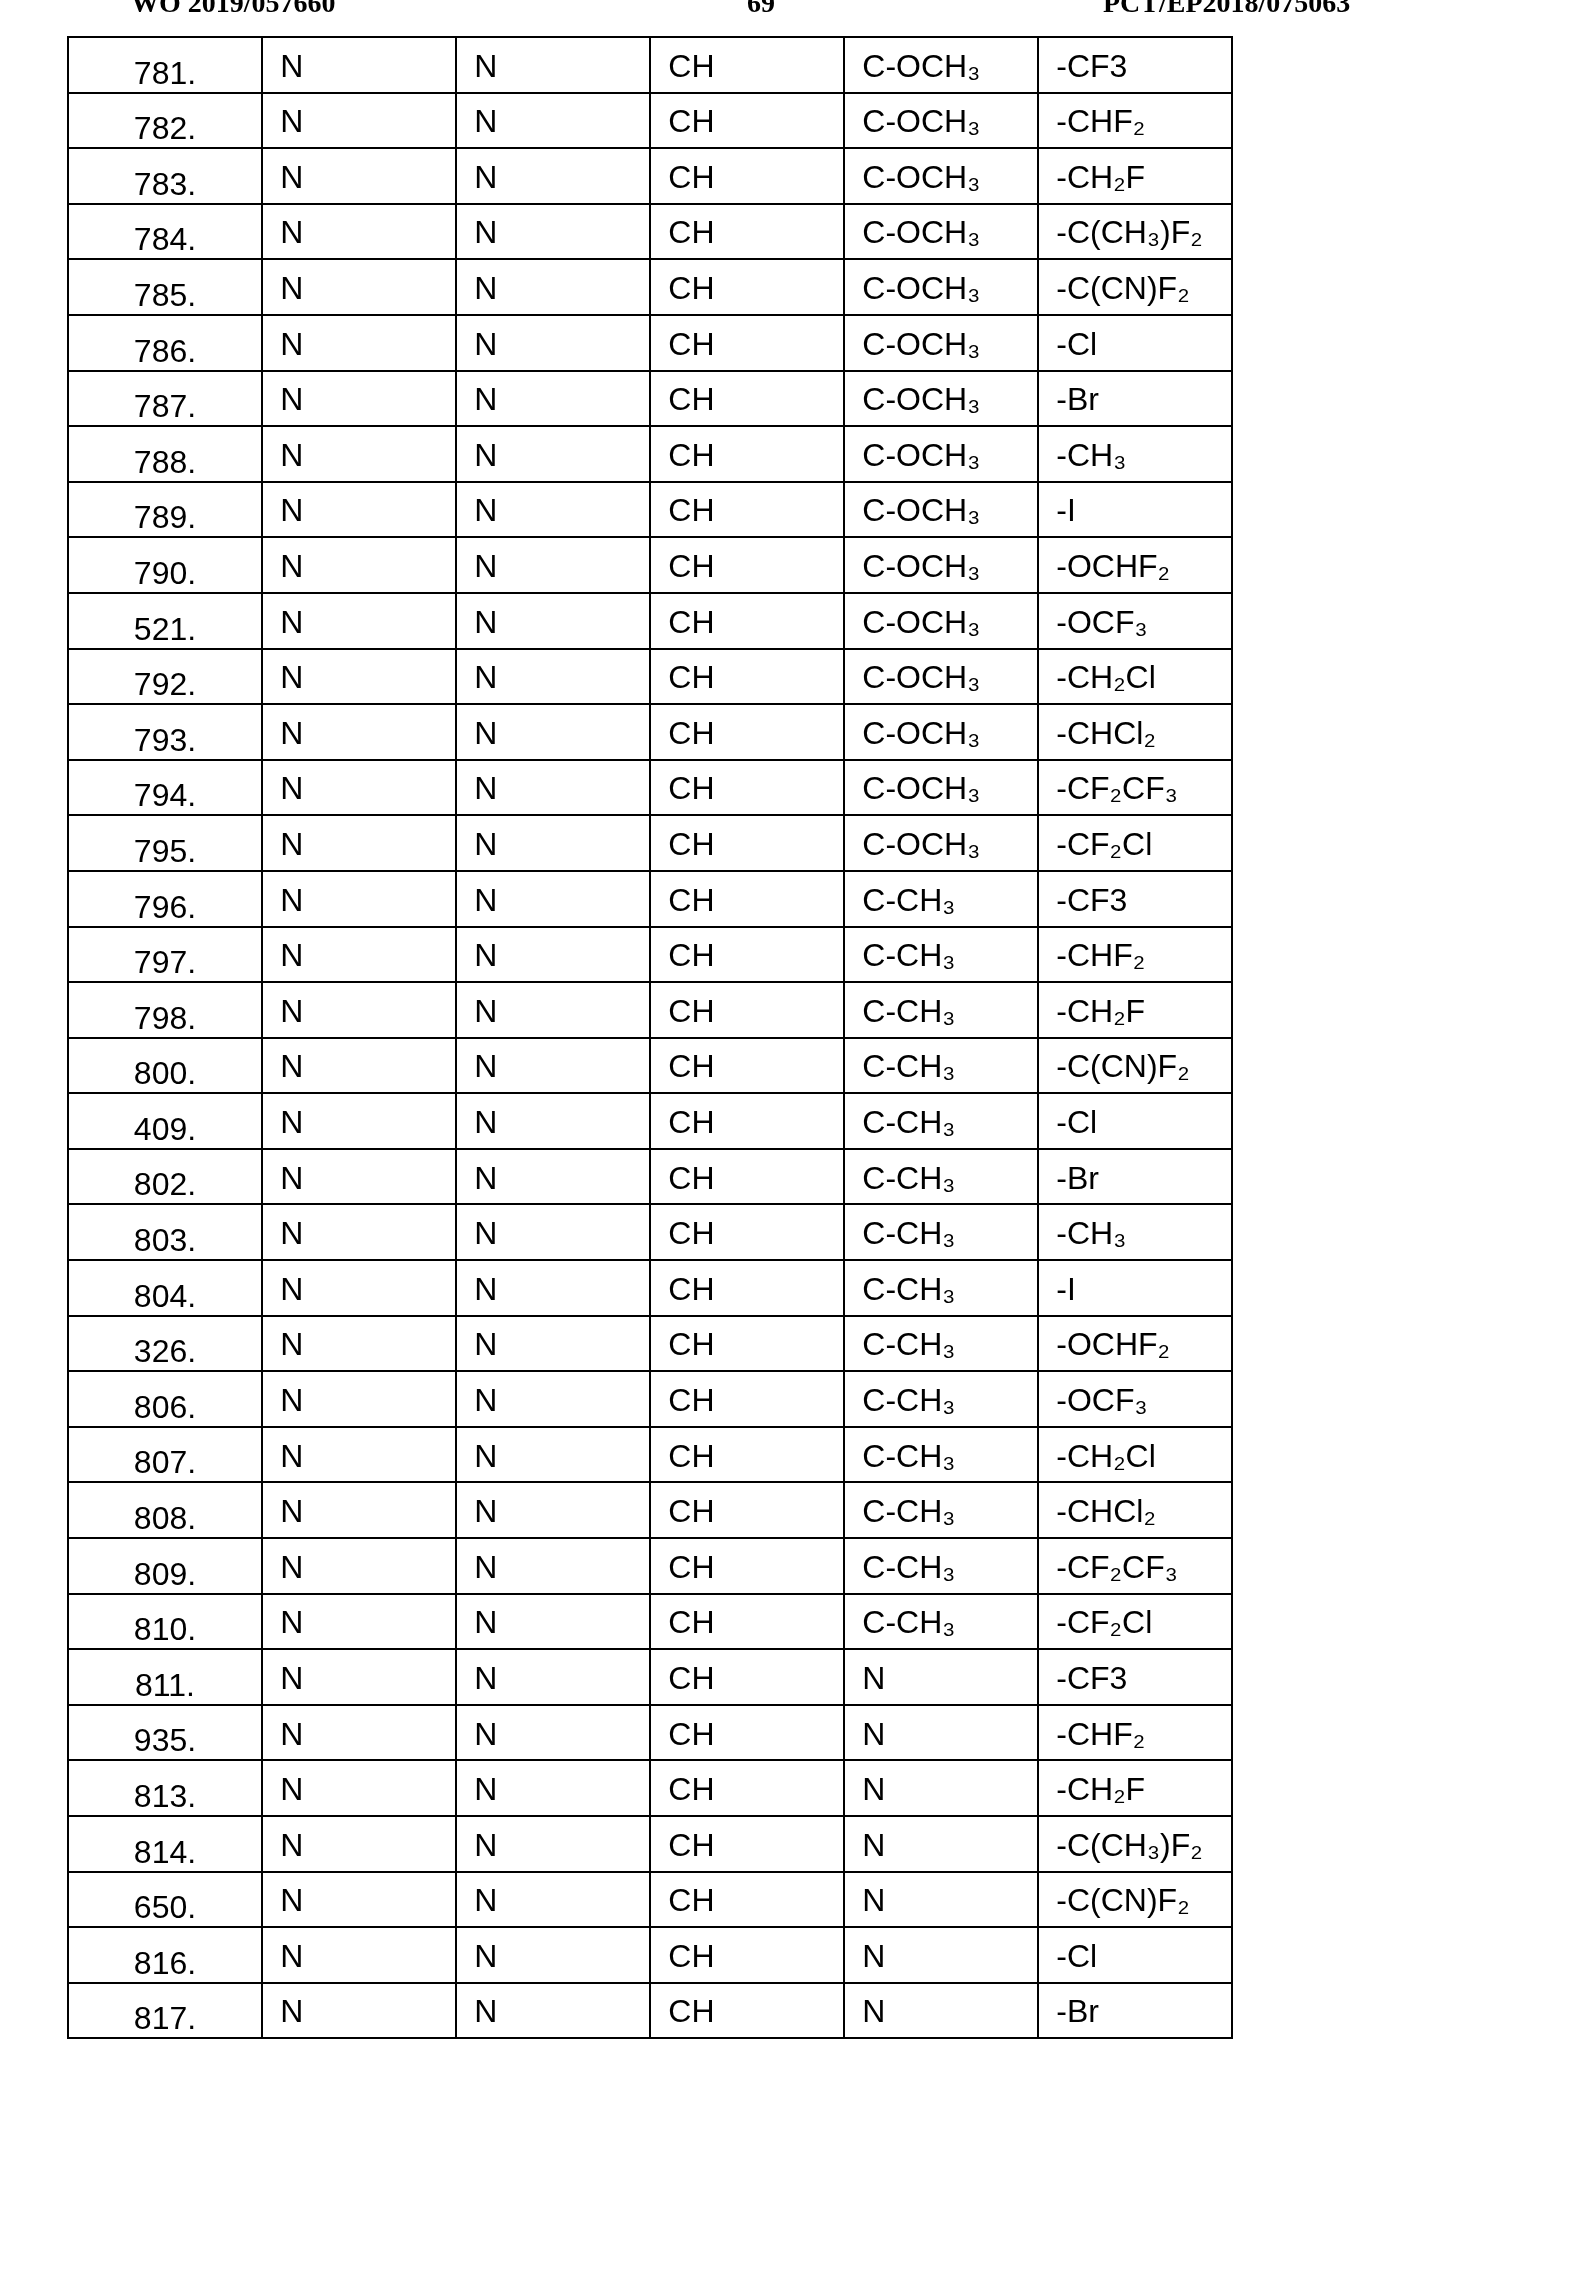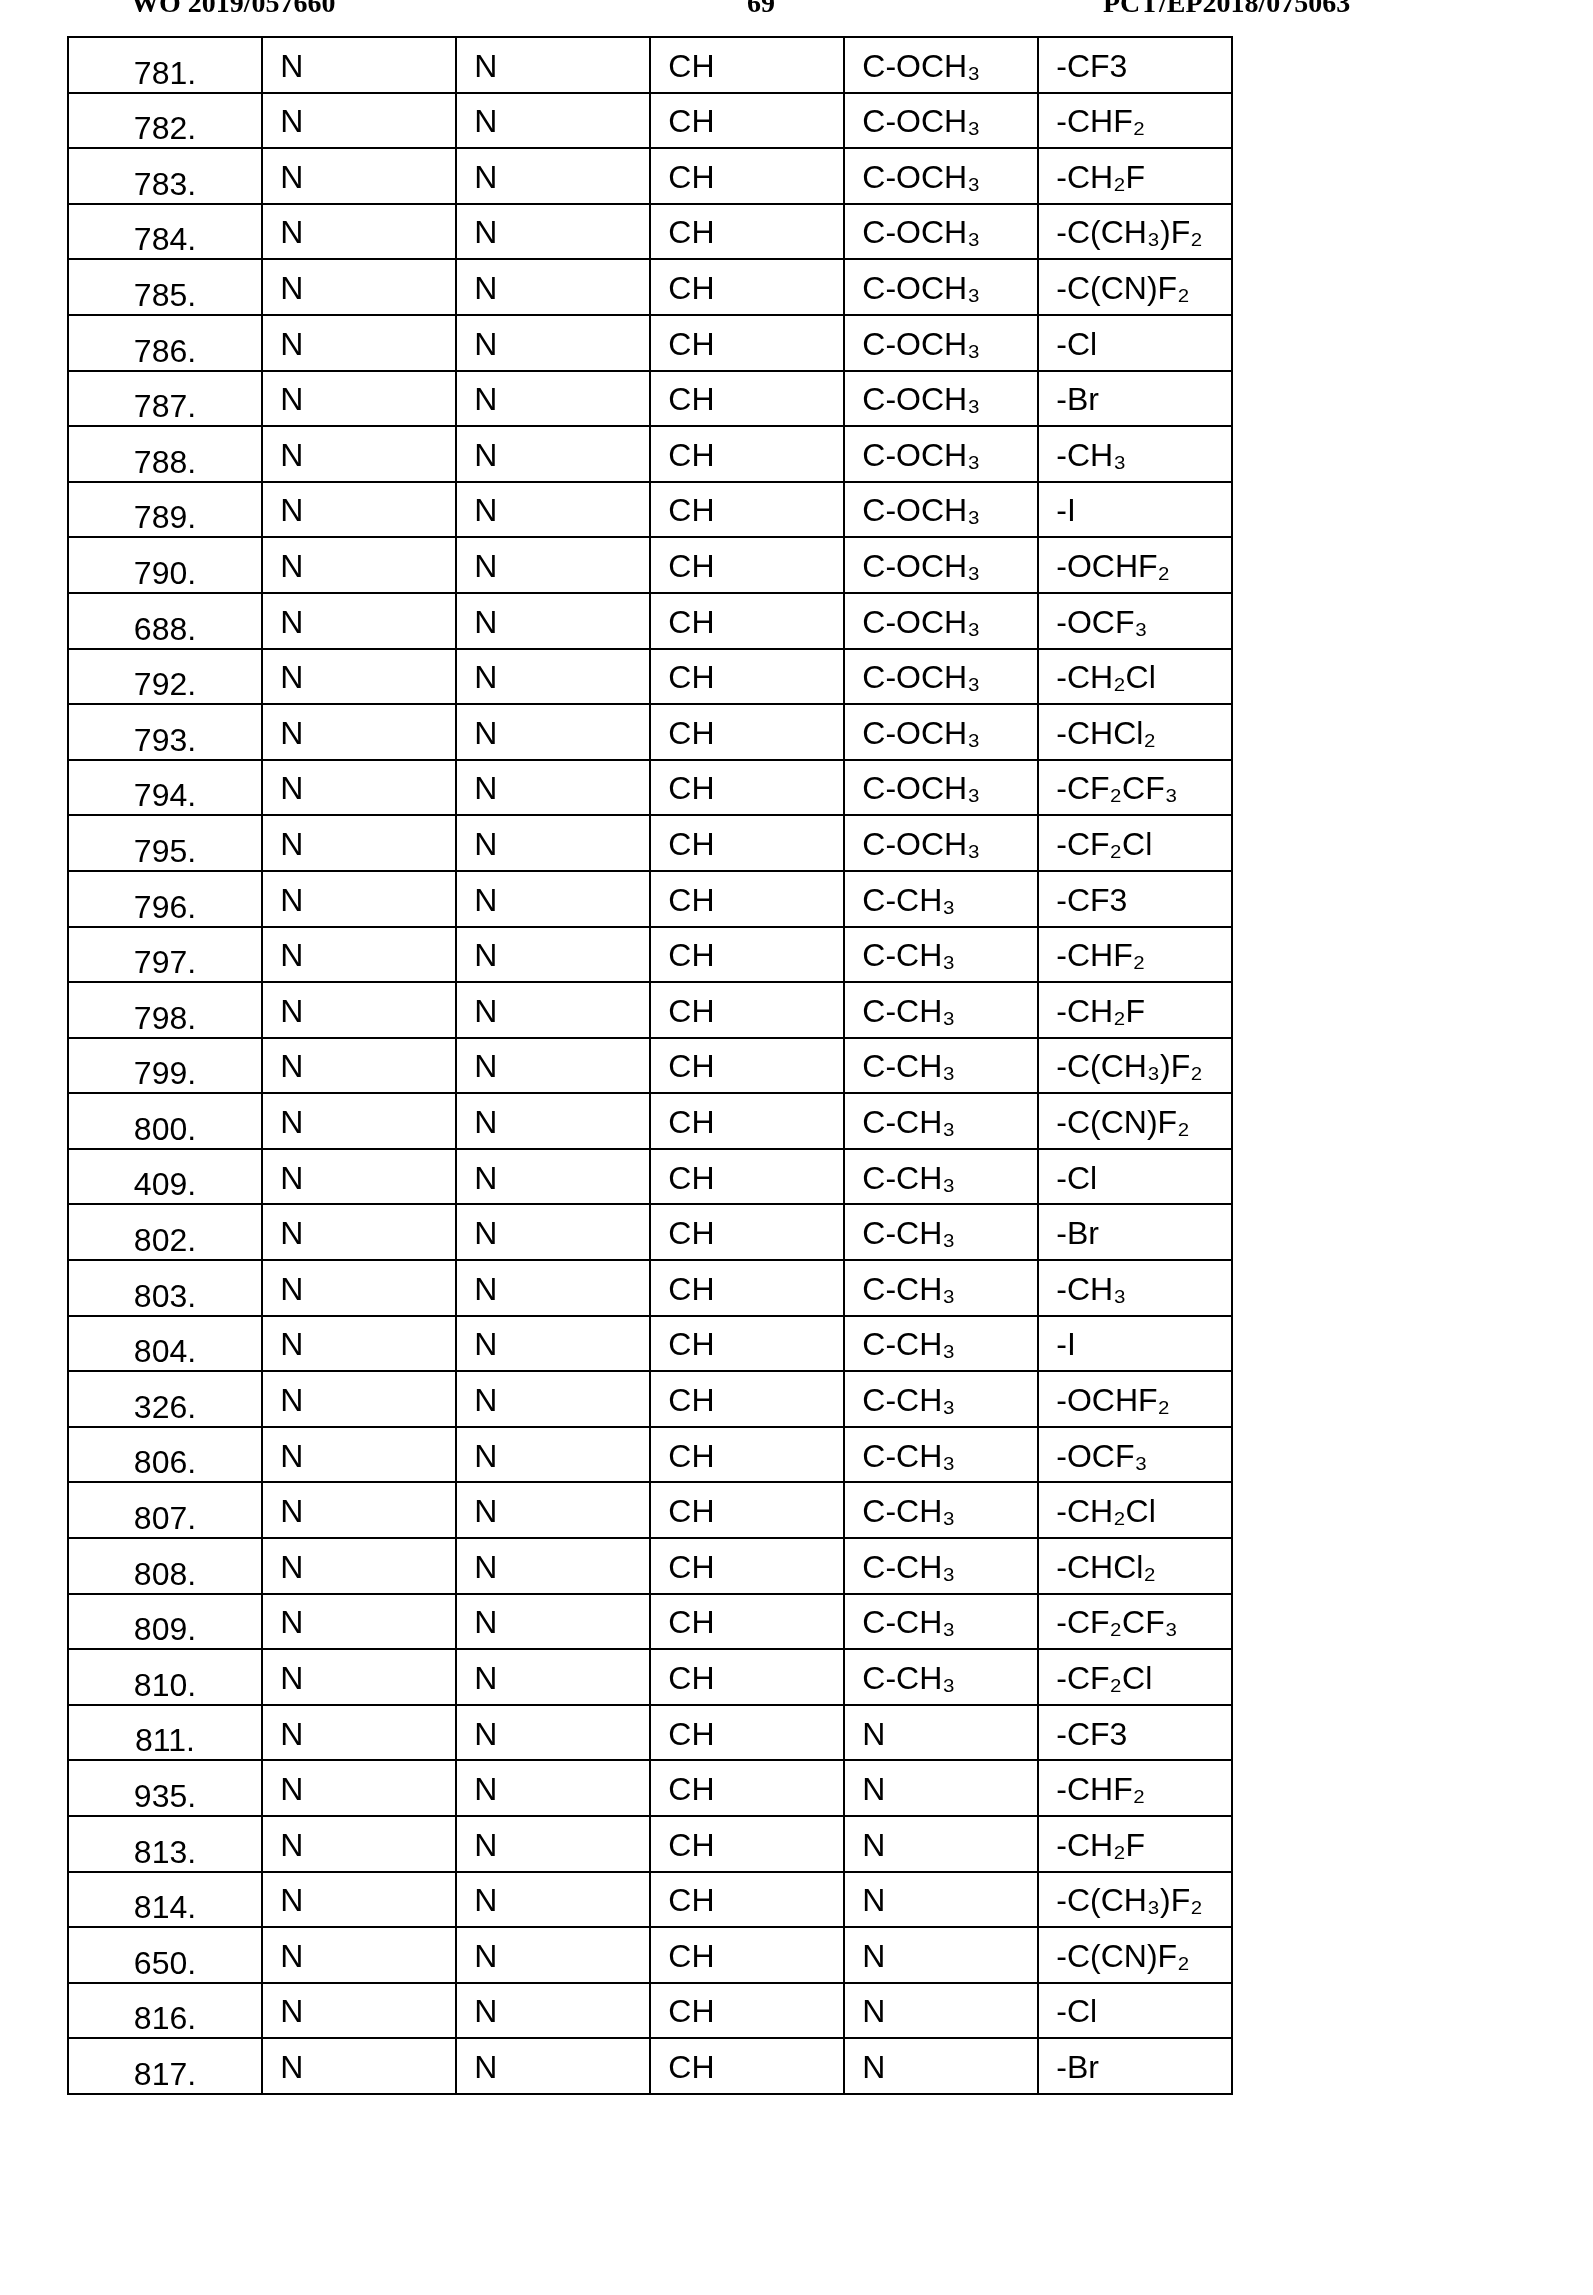--- a/index.html
+++ b/index.html
@@ -105,21 +105,21 @@
       </tr>
       <tr>
         <td class="num">790.</td>
         <td>N</td>
         <td>N</td>
         <td>CH</td>
         <td>C-OCH₃</td>
         <td>-OCHF₂</td>
       </tr>
       <tr>
-        <td class="num">688.</td>
+        <td class="num">521.</td>
         <td>N</td>
         <td>N</td>
         <td>CH</td>
         <td>C-OCH₃</td>
         <td>-OCF₃</td>
       </tr>
       <tr>
         <td class="num">792.</td>
         <td>N</td>
         <td>N</td>
@@ -167,28 +167,20 @@
         <td>C-CH₃</td>
         <td>-CHF₂</td>
       </tr>
       <tr>
         <td class="num">798.</td>
         <td>N</td>
         <td>N</td>
         <td>CH</td>
         <td>C-CH₃</td>
         <td>-CH₂F</td>
-      </tr>
-      <tr>
-        <td class="num">799.</td>
-        <td>N</td>
-        <td>N</td>
-        <td>CH</td>
-        <td>C-CH₃</td>
-        <td>-C(CH₃)F₂</td>
       </tr>
       <tr>
         <td class="num">800.</td>
         <td>N</td>
         <td>N</td>
         <td>CH</td>
         <td>C-CH₃</td>
         <td>-C(CN)F₂</td>
       </tr>
       <tr>

